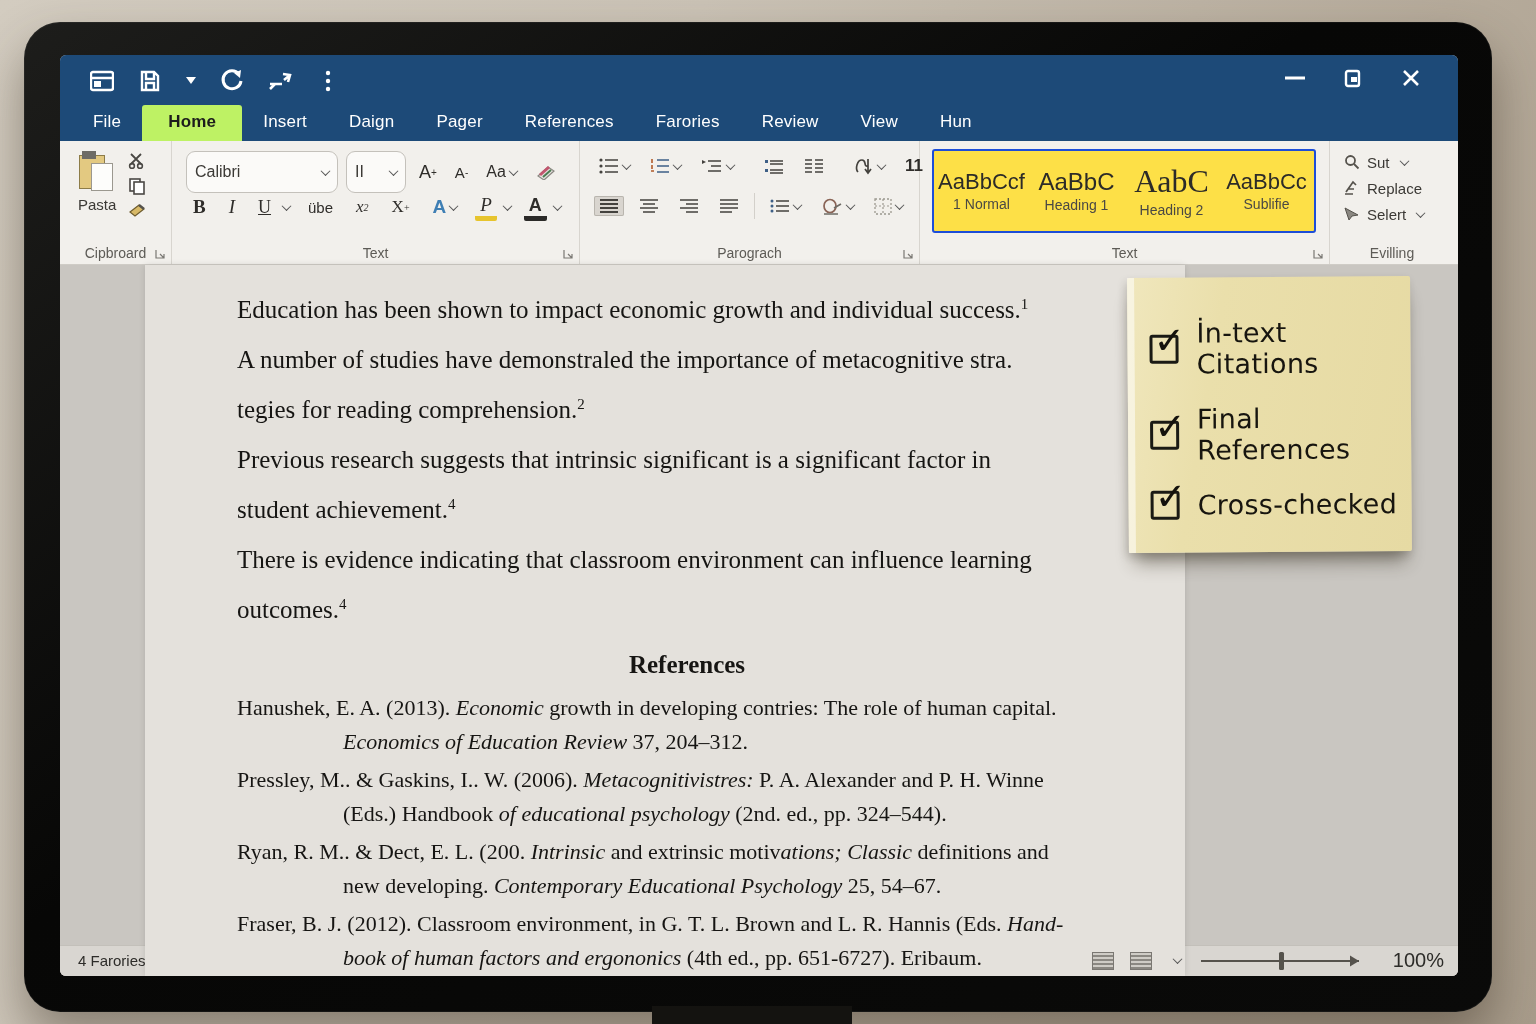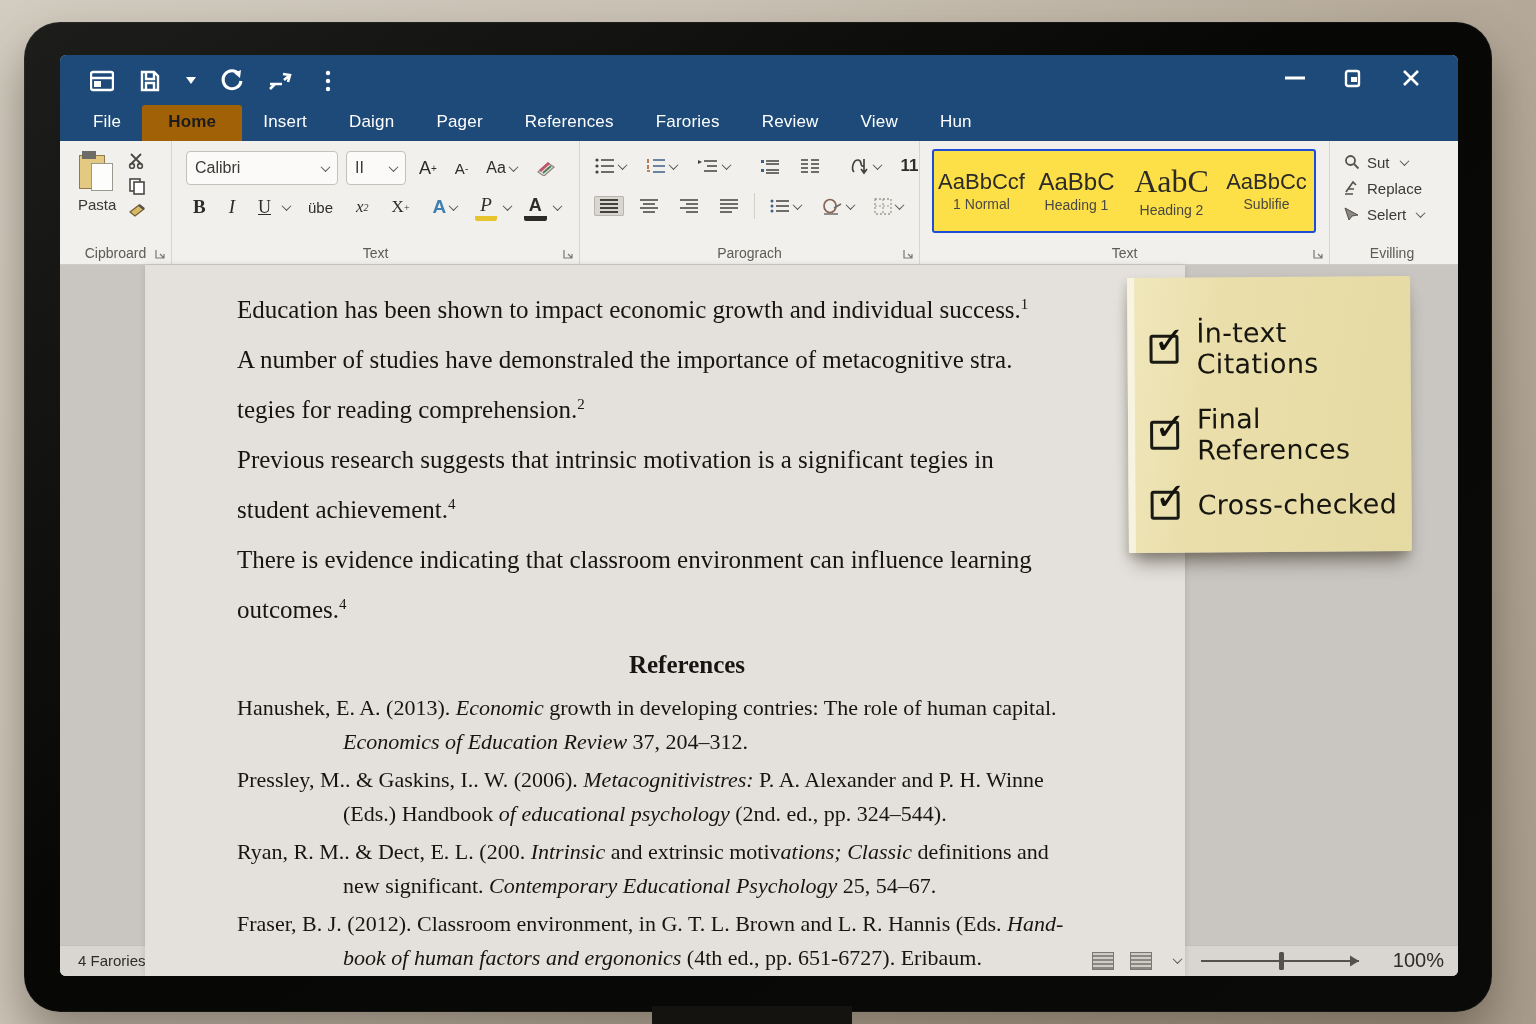--- a/index.html
+++ b/index.html
@@ -21,35 +21,35 @@
 
   
   .header { position:absolute; left:0; top:0; width:100%; height:86px; background:var(--titlebar,#1d4a78); }
   .qa-row { position:absolute; left:28px; top:10px; display:flex; align-items:center; gap:20px; height:32px; }
   .qa-btn { display:flex; align-items:center; justify-content:center; width:28px; height:28px; cursor:default; }
   .qa-btn svg { display:block; }
   .win-controls { position:absolute; right:30px; top:8px; display:flex; gap:24px; align-items:center; }
   .win-btn { width:34px; height:30px; display:flex; align-items:center; justify-content:center; color:#fff; }
   .tab-row { position:absolute; left:12px; bottom:0; display:flex; align-items:flex-end; height:36px; }
   .tab { color:#fff; font-size:17px; padding:7px 21px 9px; letter-spacing:.2px; }
-  .tab.active { background:#a16207; color:#1c1c1c; border-radius:3px 3px 0 0; font-weight:bold; padding:7px 26px 9px; }
+  .tab.active { background:#bef264; color:#1c1c1c; border-radius:3px 3px 0 0; font-weight:bold; padding:7px 26px 9px; }
 
   
   .ribbon { position:absolute; left:0; top:86px; width:100%; height:124px; background:var(--ribbon,#f2f0ec);
     border-bottom:1px solid #cfccc6; display:flex; font-size:15px; color:#3b3935; }
   .rgroup { position:relative; height:100%; flex:0 0 auto; border-right:1px solid #d8d5cf; }
   .rgroup-label { position:absolute; bottom:3px; left:0; right:0; text-align:center; font-size:14px; color:#5d5b56; }
   .launcher { position:absolute; bottom:4px; right:5px; opacity:.8; }
   .rrow { position:absolute; left:0; width:100%; display:flex; align-items:center; }
   .rbtn { display:inline-flex; align-items:center; justify-content:center; padding:2px 5px; border-radius:2px; color:#2f2d2a; }
   .rbtn.active { background:#d9d5cf; box-shadow:inset 0 0 0 1px #b9b5ae; }
   .chev { width:7px; height:7px; border-right:1.6px solid #555; border-bottom:1.6px solid #555;
     transform:rotate(45deg) translate(-1px,-1px); display:inline-block; margin-left:4px; }
-  .selbox { background:#fbfaf8; border:1px solid #c4c1bb; height:34px; display:flex; align-items:center;
-    padding:0 8px; border-radius:4px; font-size:16px; }
+  .selbox { background:#fbfaf8; border:1px solid #c4c1bb; height:42px; display:flex; align-items:center;
+    padding:0 8px; border-radius:9px; font-size:16px; }
   .selbox .chev { margin-left:auto; }
   .glyph-b { font-family:"Liberation Serif",serif; font-weight:bold; font-size:19px; }
   .glyph-i { font-family:"Liberation Serif",serif; font-style:italic; font-size:19px; }
   .glyph-u { font-family:"Liberation Serif",serif; font-size:18px; text-decoration:underline; }
   .mark-yellow { display:inline-block; border-bottom:5px solid #e7c42d; line-height:1; }
   .mark-black  { display:inline-block; border-bottom:5px solid #2b2a28; line-height:1; }
   .style-box { position:absolute; left:12px; top:8px; width:384px; height:84px; background:#fde047;
     border:2px solid #1d4ed8; border-radius:3px; display:flex; }
   .style-card { flex:1; display:flex; flex-direction:column; align-items:center; justify-content:center; gap:2px; }
   .style-prev { font-size:22px; color:#2c2b28; line-height:1.1; }
@@ -257,21 +257,21 @@
           </div>
           <span class="rgroup-label">Text</span>
           <span class="launcher">
             <svg class="ic" width="11" height="11" viewBox="0 0 11 11">
                 <path d="M1 1 v8 h8 M5 5 l4 4 M9 5 v4 h-4" fill="none" stroke="#5c5a55" stroke-width="1.2"></path>
               </svg>
           </span>
         </div>
 
         <div class="rgroup" style="width:340px">
-          <div class="rrow" style="top:12px; padding-left:14px; gap:10px;justify-content:center;">
+          <div class="rrow" style="top:12px; padding-left:14px; gap:10px;">
             <span class="rbtn">
               <svg class="ic" width="20" height="16" viewBox="0 0 20 16">
                   <circle cx="2" cy="2" r="1.6" fill="#44423e"></circle>
                   <circle cx="2" cy="8" r="1.6" fill="#44423e"></circle>
                   <circle cx="2" cy="14" r="1.6" fill="#44423e"></circle>
                   <path d="M6 2 h13 M6 8 h13 M6 14 h13" stroke="#44423e" stroke-width="1.6"></path>
                 </svg>
                 <span class="chev"></span>
             </span>
             <span class="rbtn">
@@ -419,26 +419,26 @@
           <span class="rgroup-label">Evilling</span>
         </div>
       </div>
 
       <div class="docarea"></div>
       <div class="statusstrip"></div>
 
       <div class="page" id="doc-page">
           <p class="body"><span>Education has been shown to impact economic growth and individual success.</span><sup>1</sup></p>
           <p class="body"><span>A number of studies have demonstraled the importance of metacognitive stra.</span><br><span>tegies for reading comprehension.</span><sup>2</sup></p>
-          <p class="body"><span>Previous research suggests that intrinsic motivation is a significant tegies in</span><br><span>student achievement.</span><sup>4</sup></p>
+          <p class="body"><span>Previous research suggests that intrinsic significant is a significant factor in</span><br><span>student achievement.</span><sup>4</sup></p>
           <p class="body"><span>There is evidence indicating that classroom environment can influence learning</span><br><span>outcomes.</span><sup>4</sup></p>
           <div class="refs-heading">References</div>
           <div class="ref"><span>Hanushek, E. A. (2013). </span><i>Economic</i><span> growth in developing contries: The role of human capital.</span><br><i>Economics of Education Review</i><span> 37, 204–312.</span></div>
           <div class="ref"><span>Pressley, M.. &amp; Gaskins, I.. W. (2006). </span><i>Metacognitivistres:</i><span>  P. A. Alexander and P. H. Winne</span><br><span>(Eds.) Handbook </span><i>of educational psychology</i><span> (2nd. ed., pp. 324–544).</span></div>
-          <div class="ref"><span>Ryan, R. M.. &amp; Dect, E. L. (200. </span><i>Intrinsic</i><span> and extrinsic motiv</span><i>ations; Classic</i><span> definitions and</span><br><span>new significant. </span><i>Contemporary Educational Psychology</i><span> 25, 54–67.</span></div>
+          <div class="ref"><span>Ryan, R. M.. &amp; Dect, E. L. (200. </span><i>Intrinsic</i><span> and extrinsic motiv</span><i>ations; Classic</i><span> definitions and</span><br><span>new developing. </span><i>Contemporary Educational Psychology</i><span> 25, 54–67.</span></div>
           <div class="ref"><span>Fraser, B. J. (2012). Classroom environment, in G. T. L. Brown and L. R. Hannis (Eds. </span><i>Hand-</i><br><i>book of human factors and ergononics</i><span> (4th ed., pp. 651-6727). Eribaum.</span></div>
         </div>
 
       <div class="statusbar-ui">
         <span class="sb-left">4 Farories</span>
         <span class="sb-right">
           <span class="viewicon"></span>
           <span class="viewicon"></span>
           <span class="chev" style="margin:0 2px 0 6px"></span>
           <svg class="ic" width="178" height="20" viewBox="0 0 178 20">

